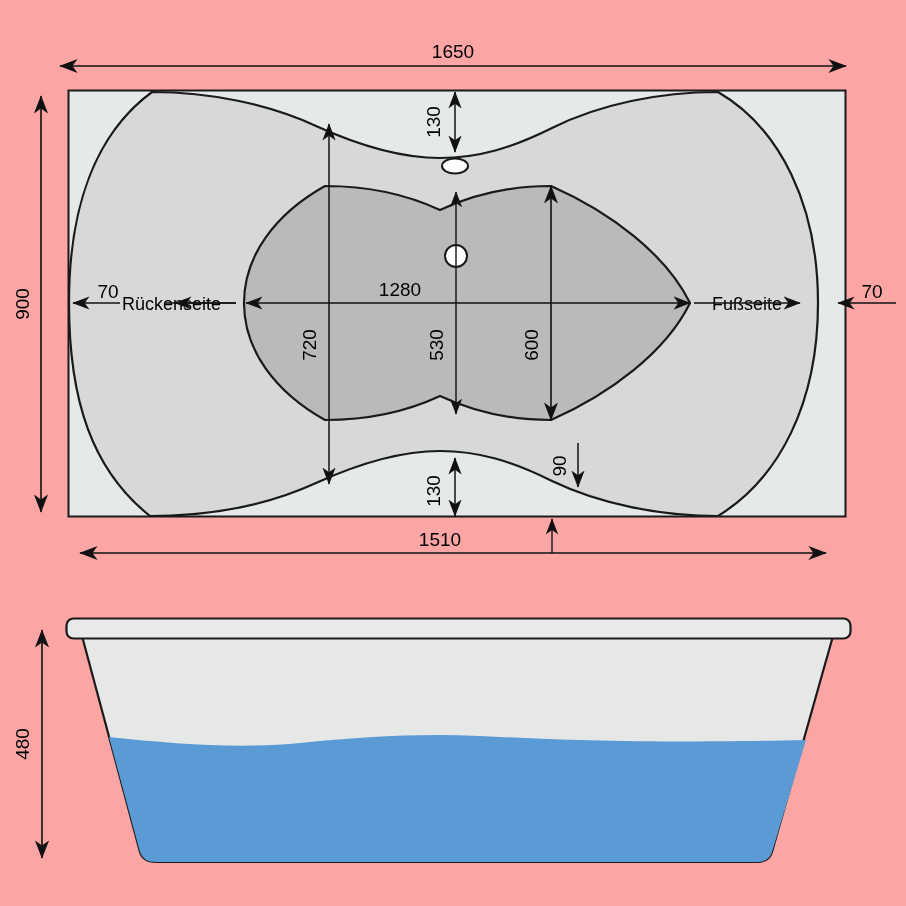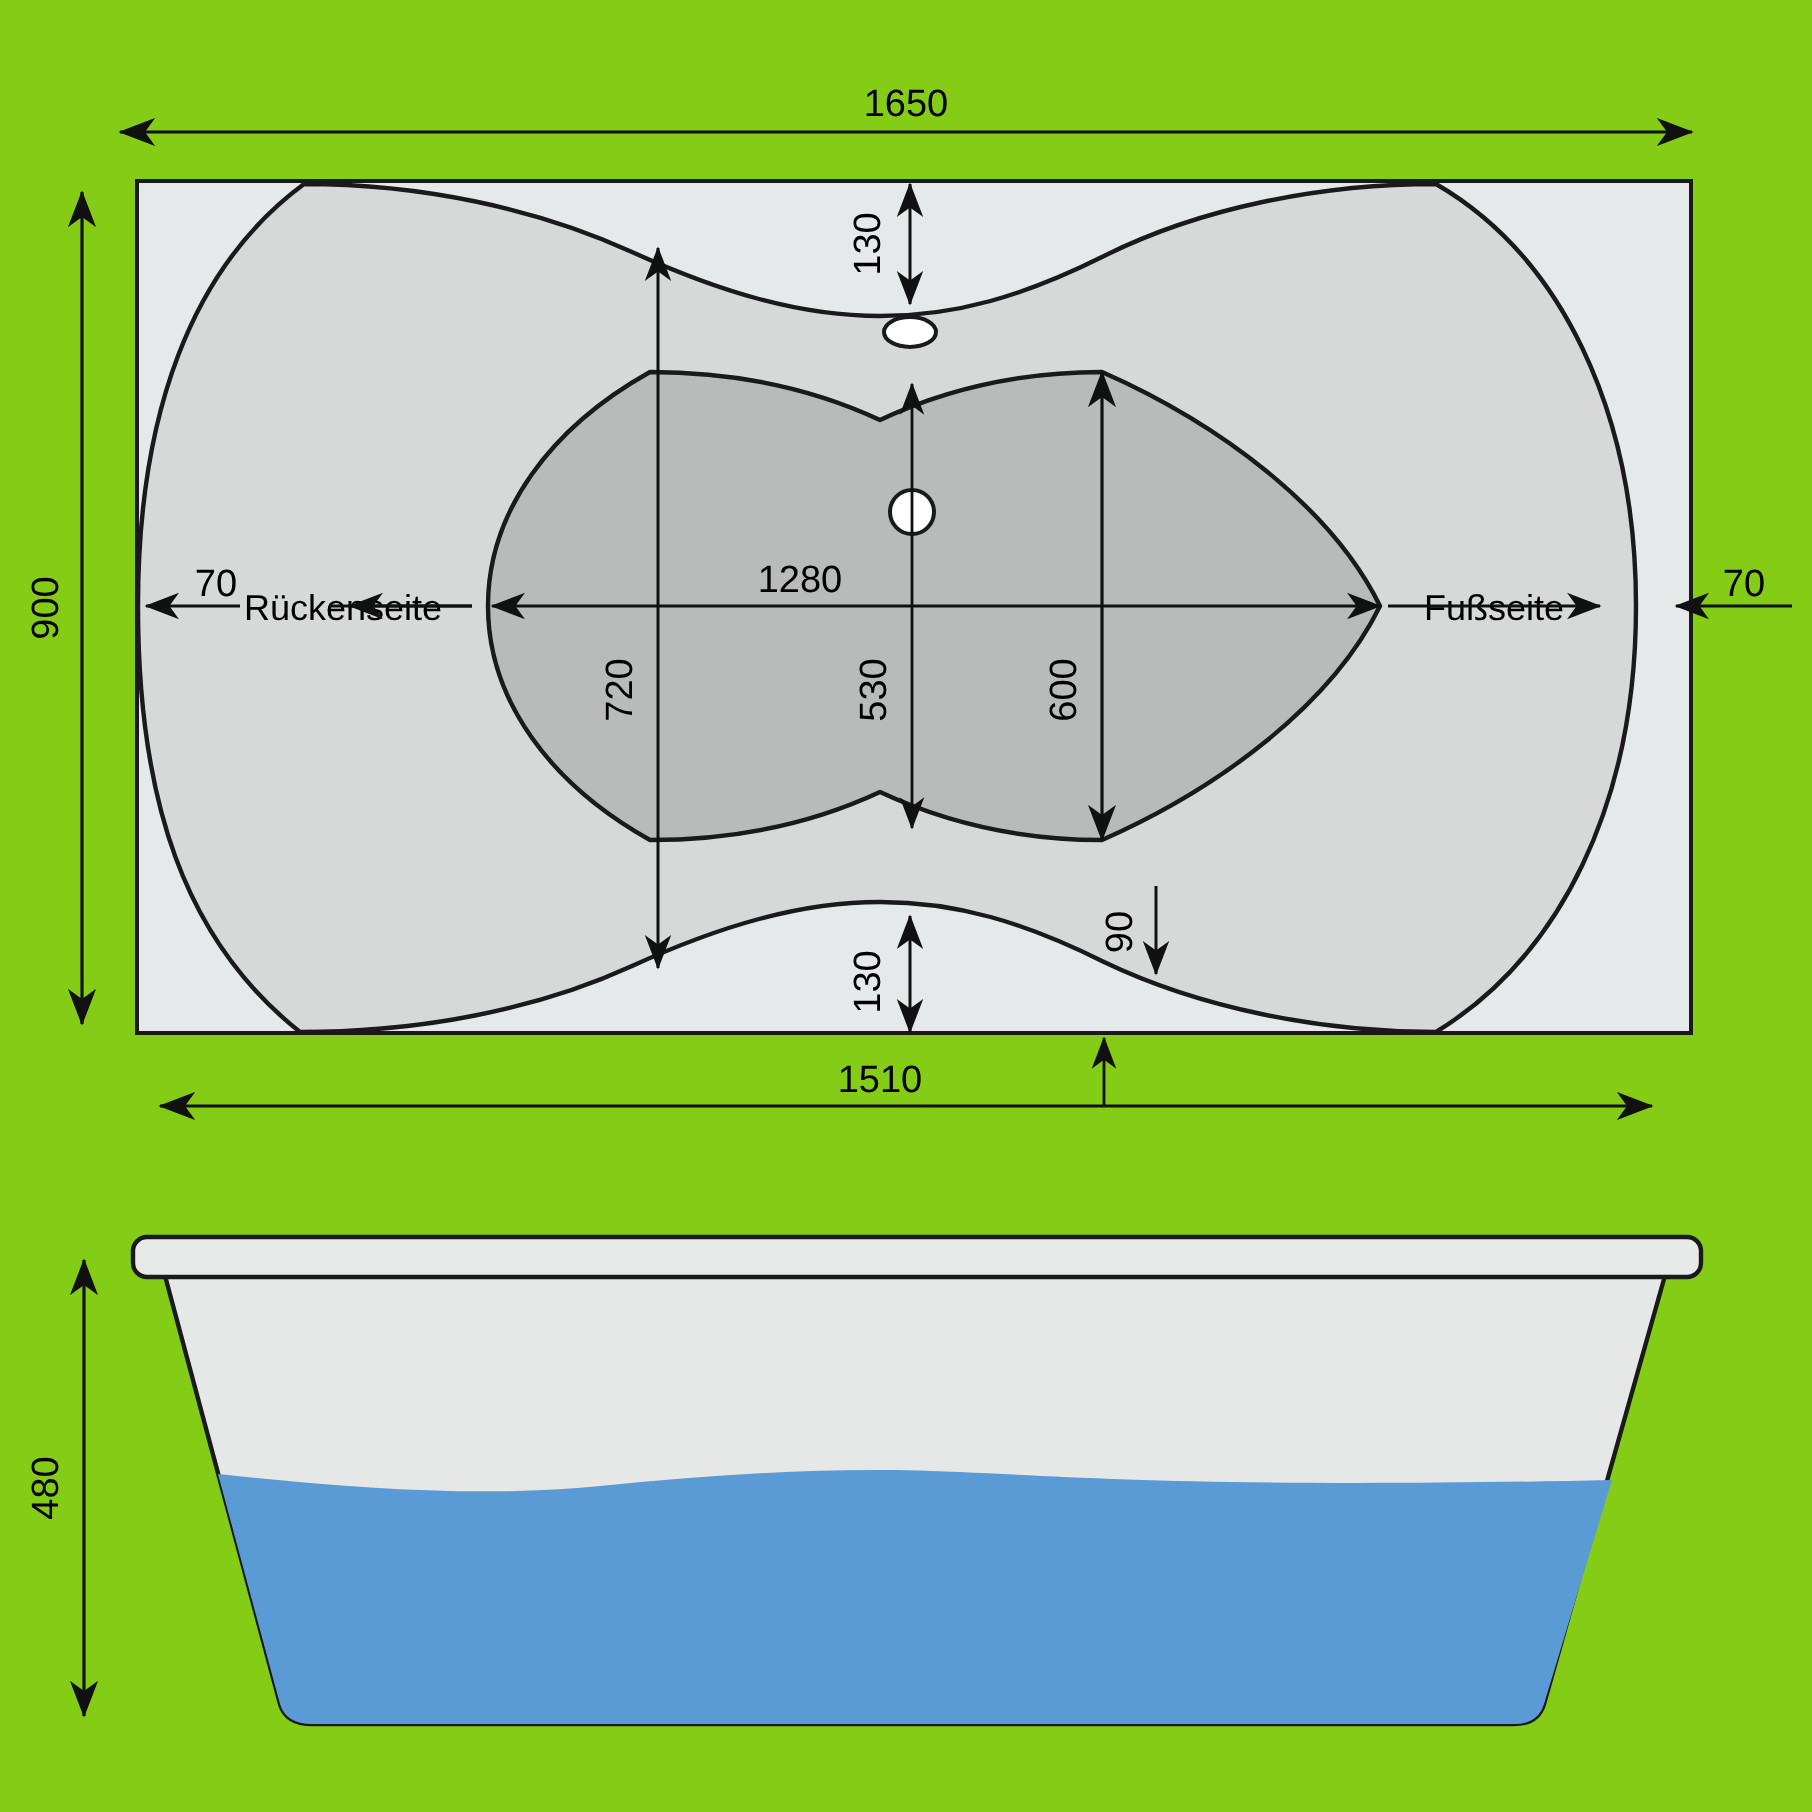--- a/index.html
+++ b/index.html
@@ -2,21 +2,21 @@
 <html><head>
 <meta charset="utf-8">
 <title>Badewanne Technische Zeichnung</title>
 <style>
   html,body{margin:0;padding:0;background:#ffffff;}
   body{
     width:906px;height:906px;overflow:hidden;
     font-family:"Liberation Sans","DejaVu Sans",sans-serif;
     -webkit-font-smoothing:antialiased;
   }
-  #stage{position:relative;width:906px;height:906px;background:#84cc16;}
+  #stage{position:relative;width:906px;height:906px;background:#fca5a5;}
   svg#drawing{position:absolute;left:0;top:0;width:906px;height:906px;display:block;}
   .dimtext{
     font-family:"Liberation Sans","DejaVu Sans",sans-serif;
     font-size:19px;fill:#000;
   }
   .labeltext{
     font-family:"Liberation Sans","DejaVu Sans",sans-serif;
     font-size:18px;fill:#000;
   }
 </style>

